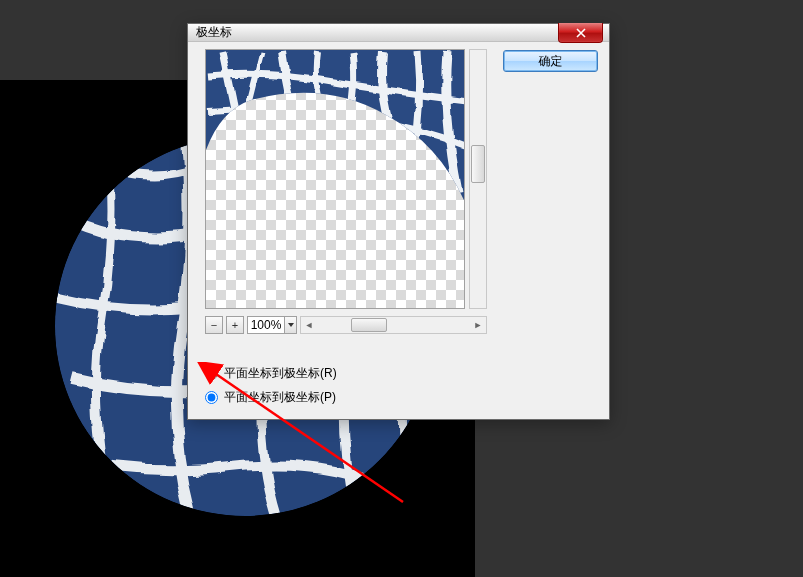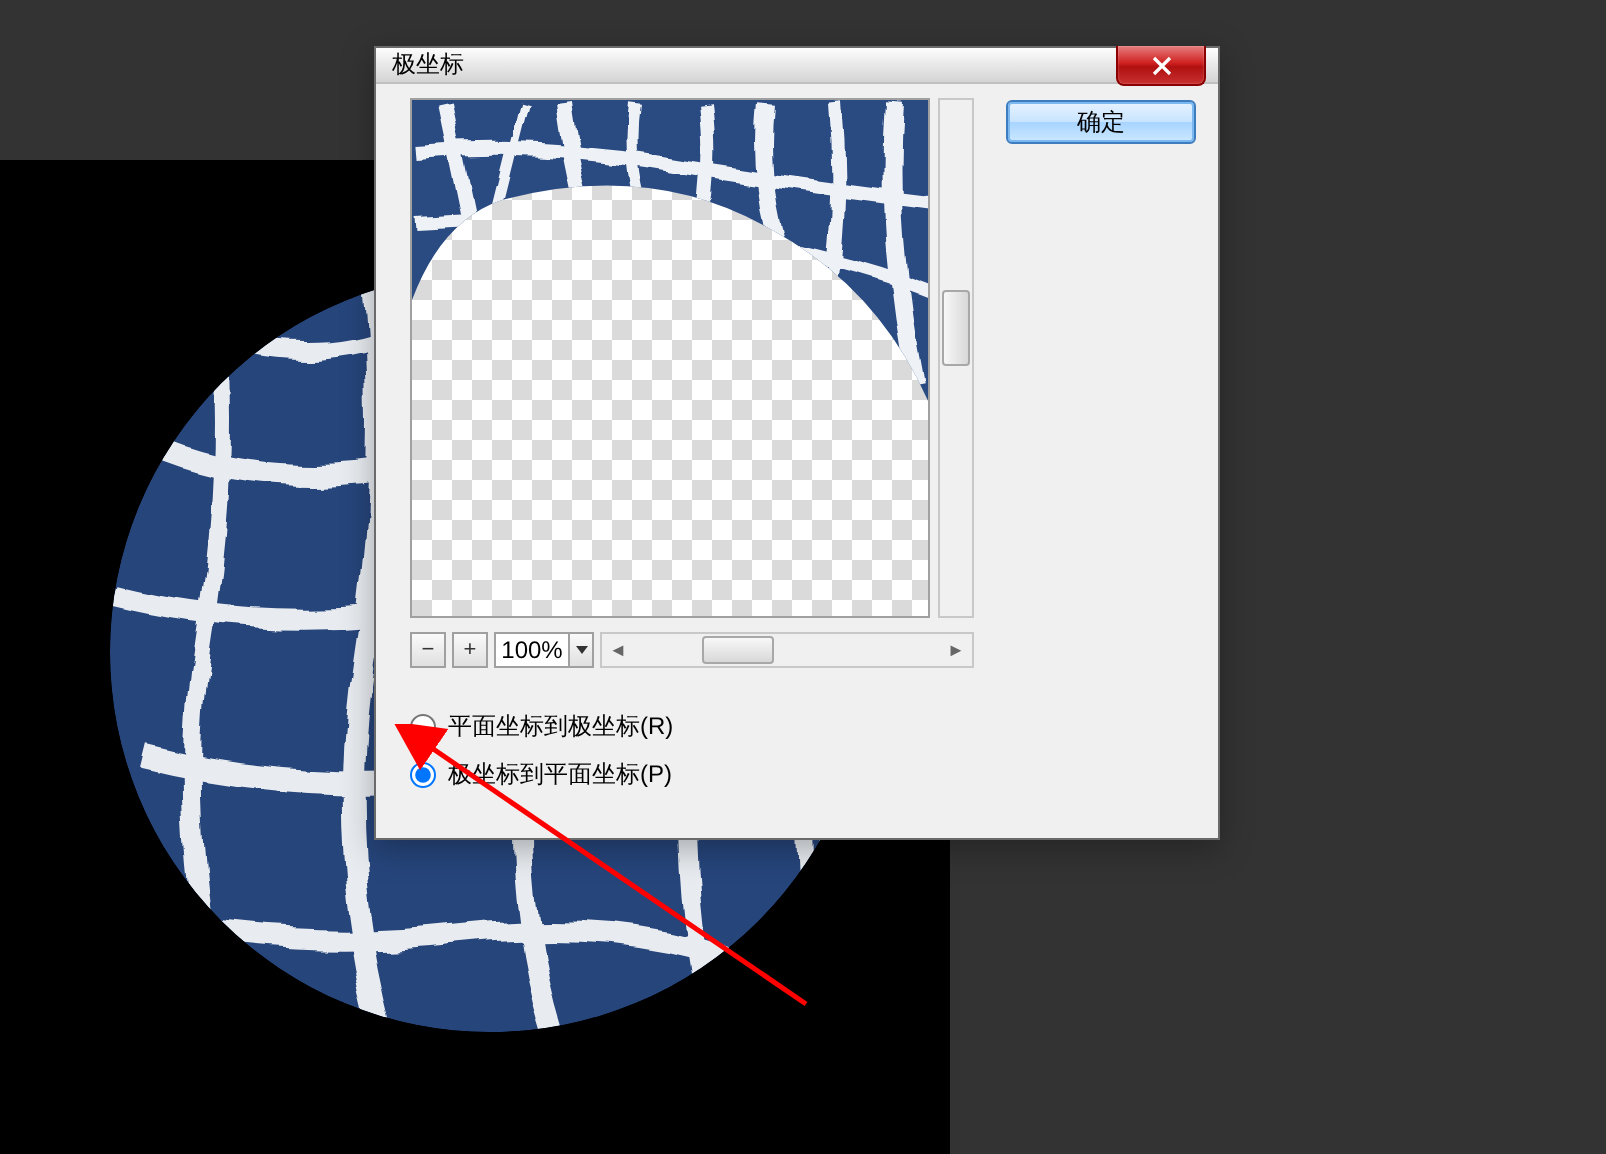--- a/index.html
+++ b/index.html
@@ -177,21 +177,21 @@
       top: 1px;
       width: 36px;
       height: 14px;
       background: linear-gradient(180deg, #f8f8f8, #d8d8d8);
       border: 1px solid #a8a8a8;
       border-radius: 2px;
     }
     .opts {
       position: absolute;
       left: 17px;
-      top: 309px;
+      top: 319px;
     }
     .opt-row {
       display: flex;
       align-items: center;
       gap: 6px;
       height: 24px;
     }
     .opt-row input[type=radio] {
       width: 13px;
       height: 13px;
@@ -333,21 +333,21 @@
       </div>
     </div>
 
     <div class="opts">
       <label class="opt-row">
         <input type="radio" name="mode" style="">
         <span>平面坐标到极坐标(R)</span>
       </label>
       <label class="opt-row">
         <input type="radio" name="mode" checked="" style="">
-        <span>极坐标到平面坐标(P)</span>
+        <span>平面坐标到极坐标(P)</span>
       </label>
     </div>
 
     <div class="buttons">
       <div class="btn primary">确定</div>
     </div>
 
   </div>
 </div>
 

